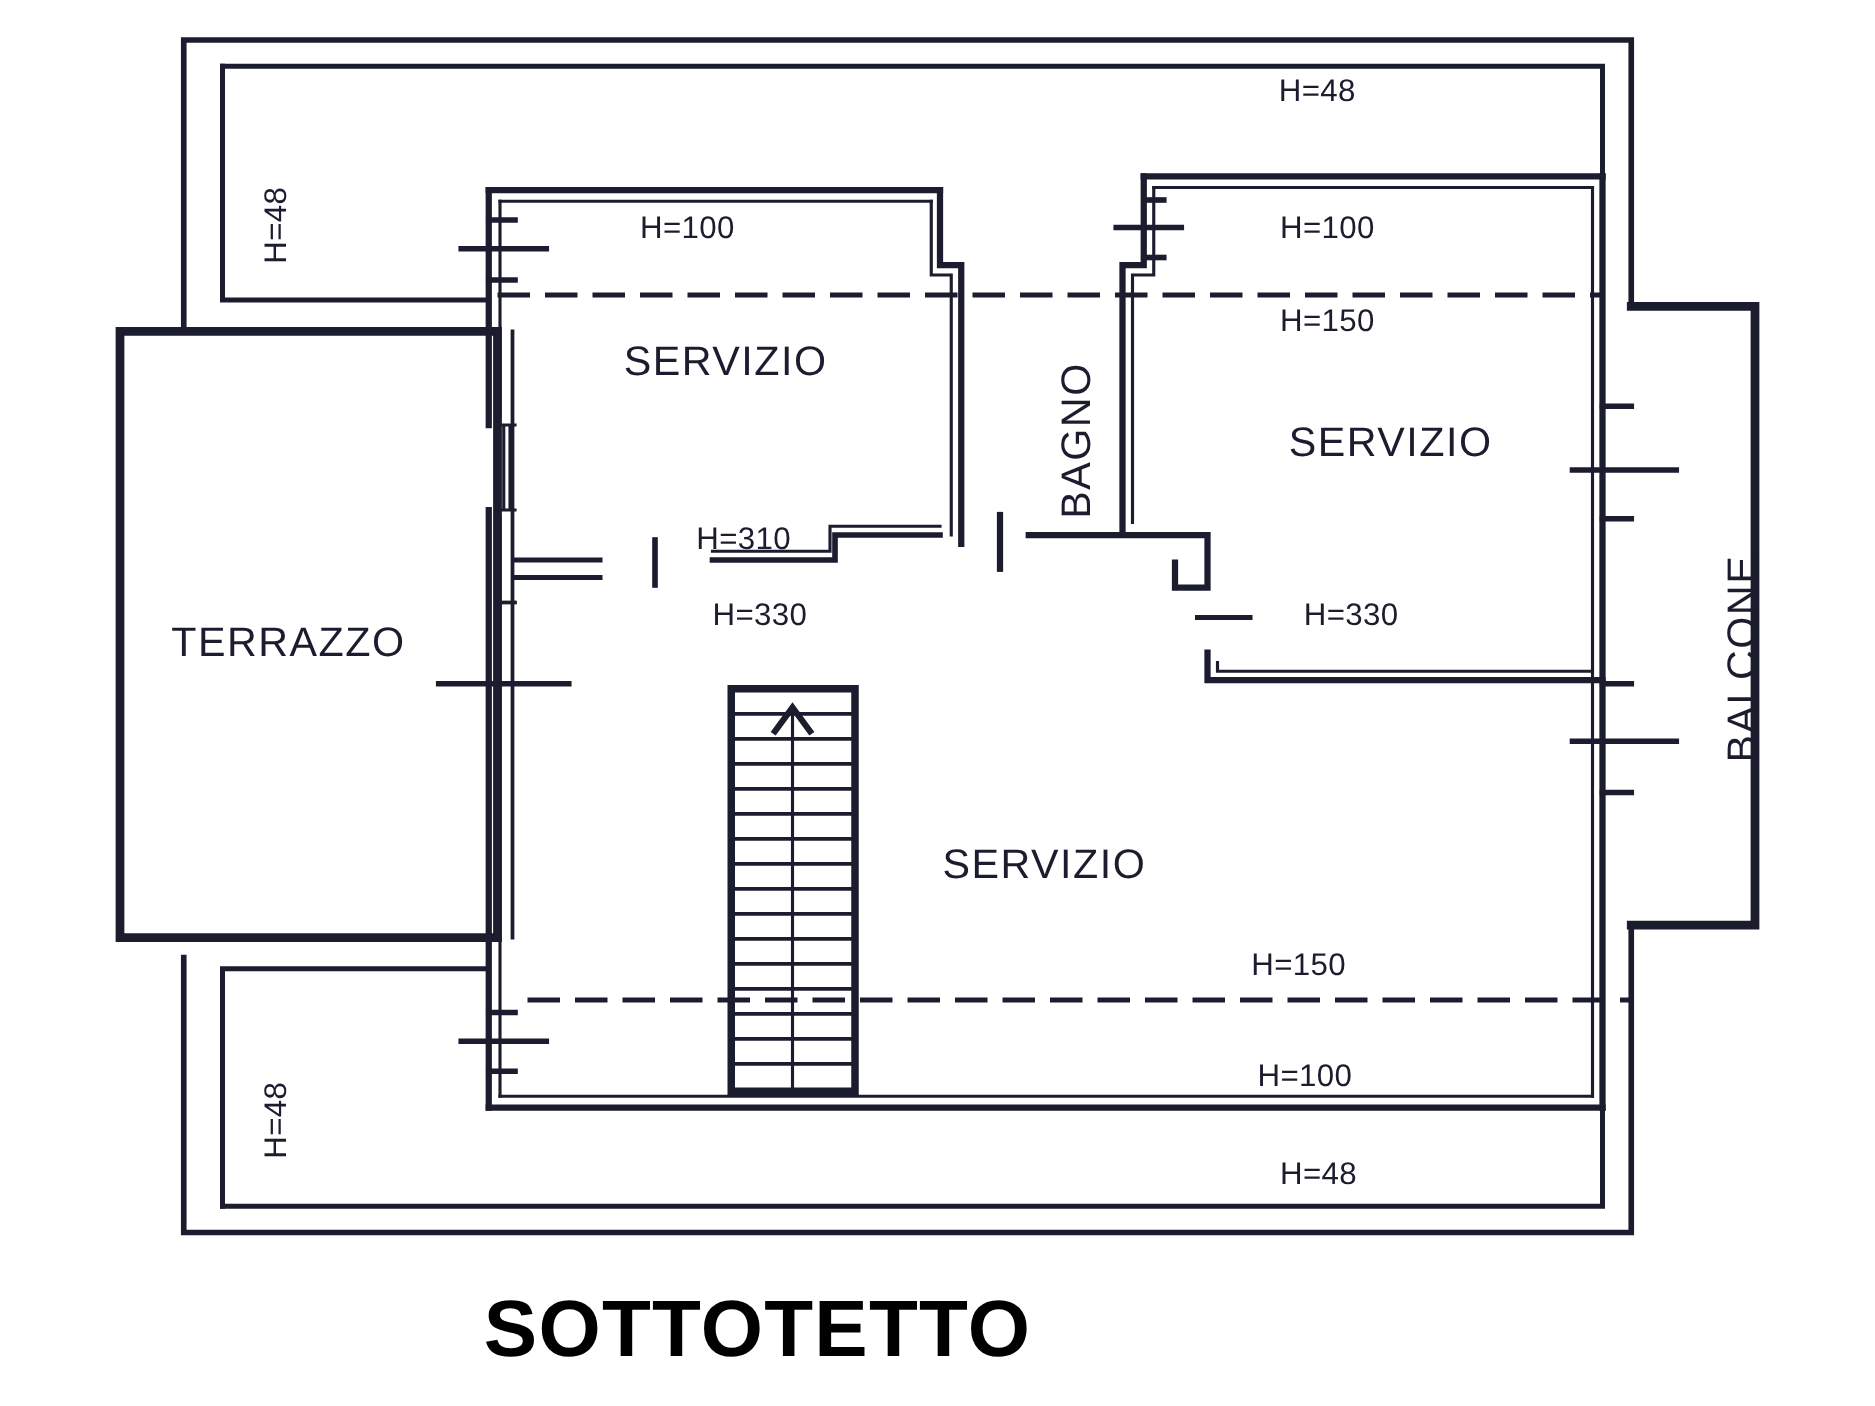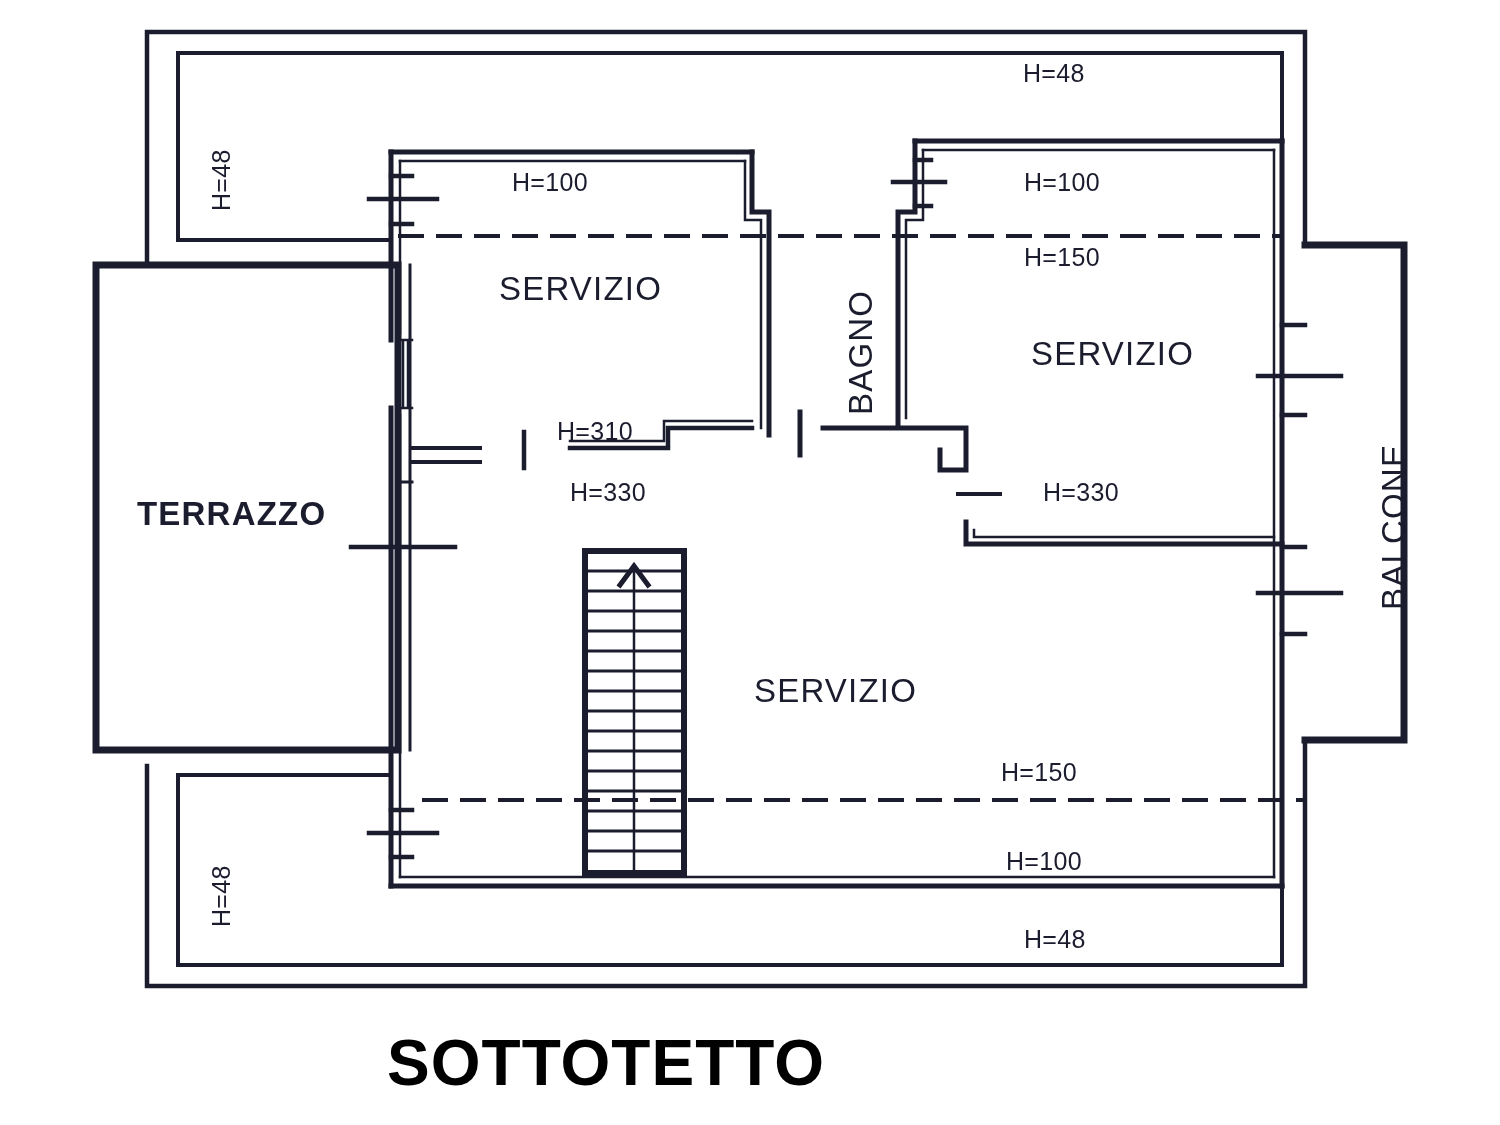--- a/index.html
+++ b/index.html
@@ -167,21 +167,21 @@
         <line x1="1282" y1="547" x2="1305" y2="547"></line>
         <line x1="1282" y1="634" x2="1305" y2="634"></line>
       </g>
 
       <line x1="400" y1="236" x2="1278" y2="236" stroke-width="4" stroke-dasharray="22 16"></line>
       <line x1="424" y1="800" x2="1305" y2="800" stroke-width="4" stroke-dasharray="22 16"></line>
 
     </g>
   </svg>
 
-  <div class="lbl room-label" style="left:137px; top:495px;font-weight:bold;">TERRAZZO</div>
+  <div class="lbl room-label" style="left:137px; top:495px;">TERRAZZO</div>
 
   <div class="lbl room-label" style="left:499px; top:270px;">SERVIZIO</div>
 
   <div class="lbl room-label rot-90" style="left:842px; top:415px;">BAGNO</div>
 
   <div class="lbl room-label" style="left:1031px; top:335px;">SERVIZIO</div>
 
   <div class="lbl room-label" style="left:754px; top:672px;">SERVIZIO</div>
 
   <div class="lbl room-label rot-90" style="left:1375px; top:610px;">BALCONE</div>

